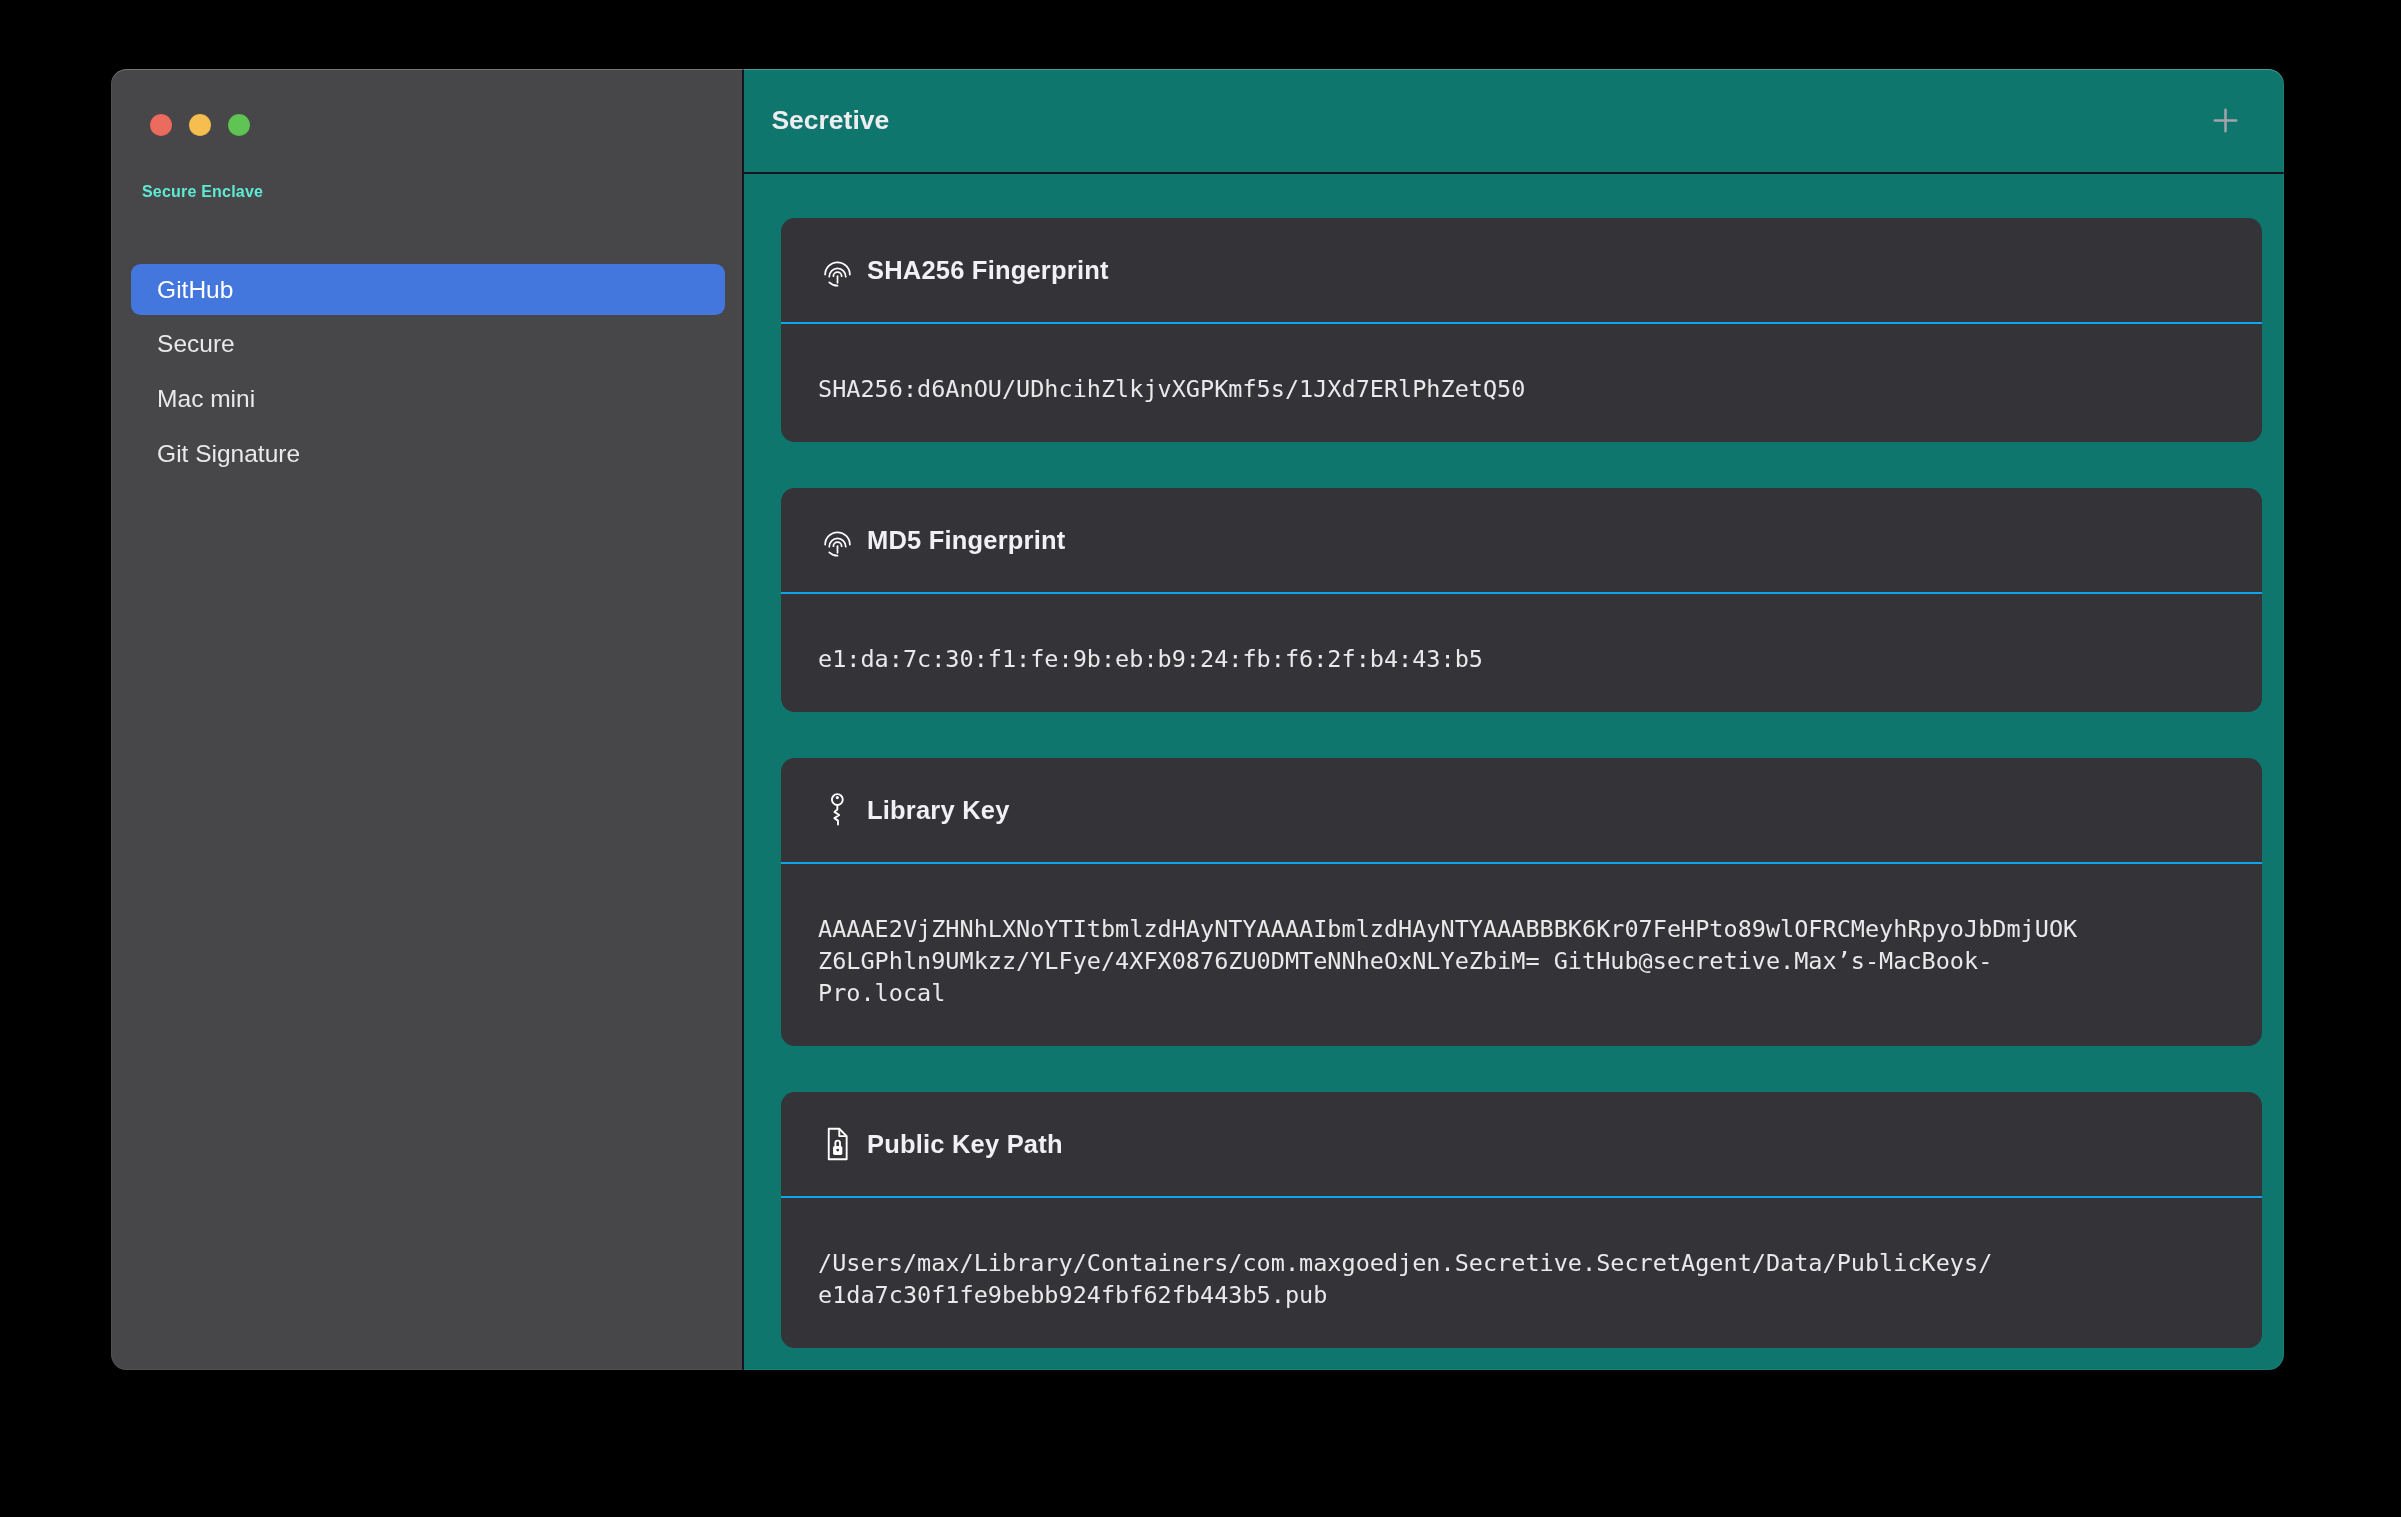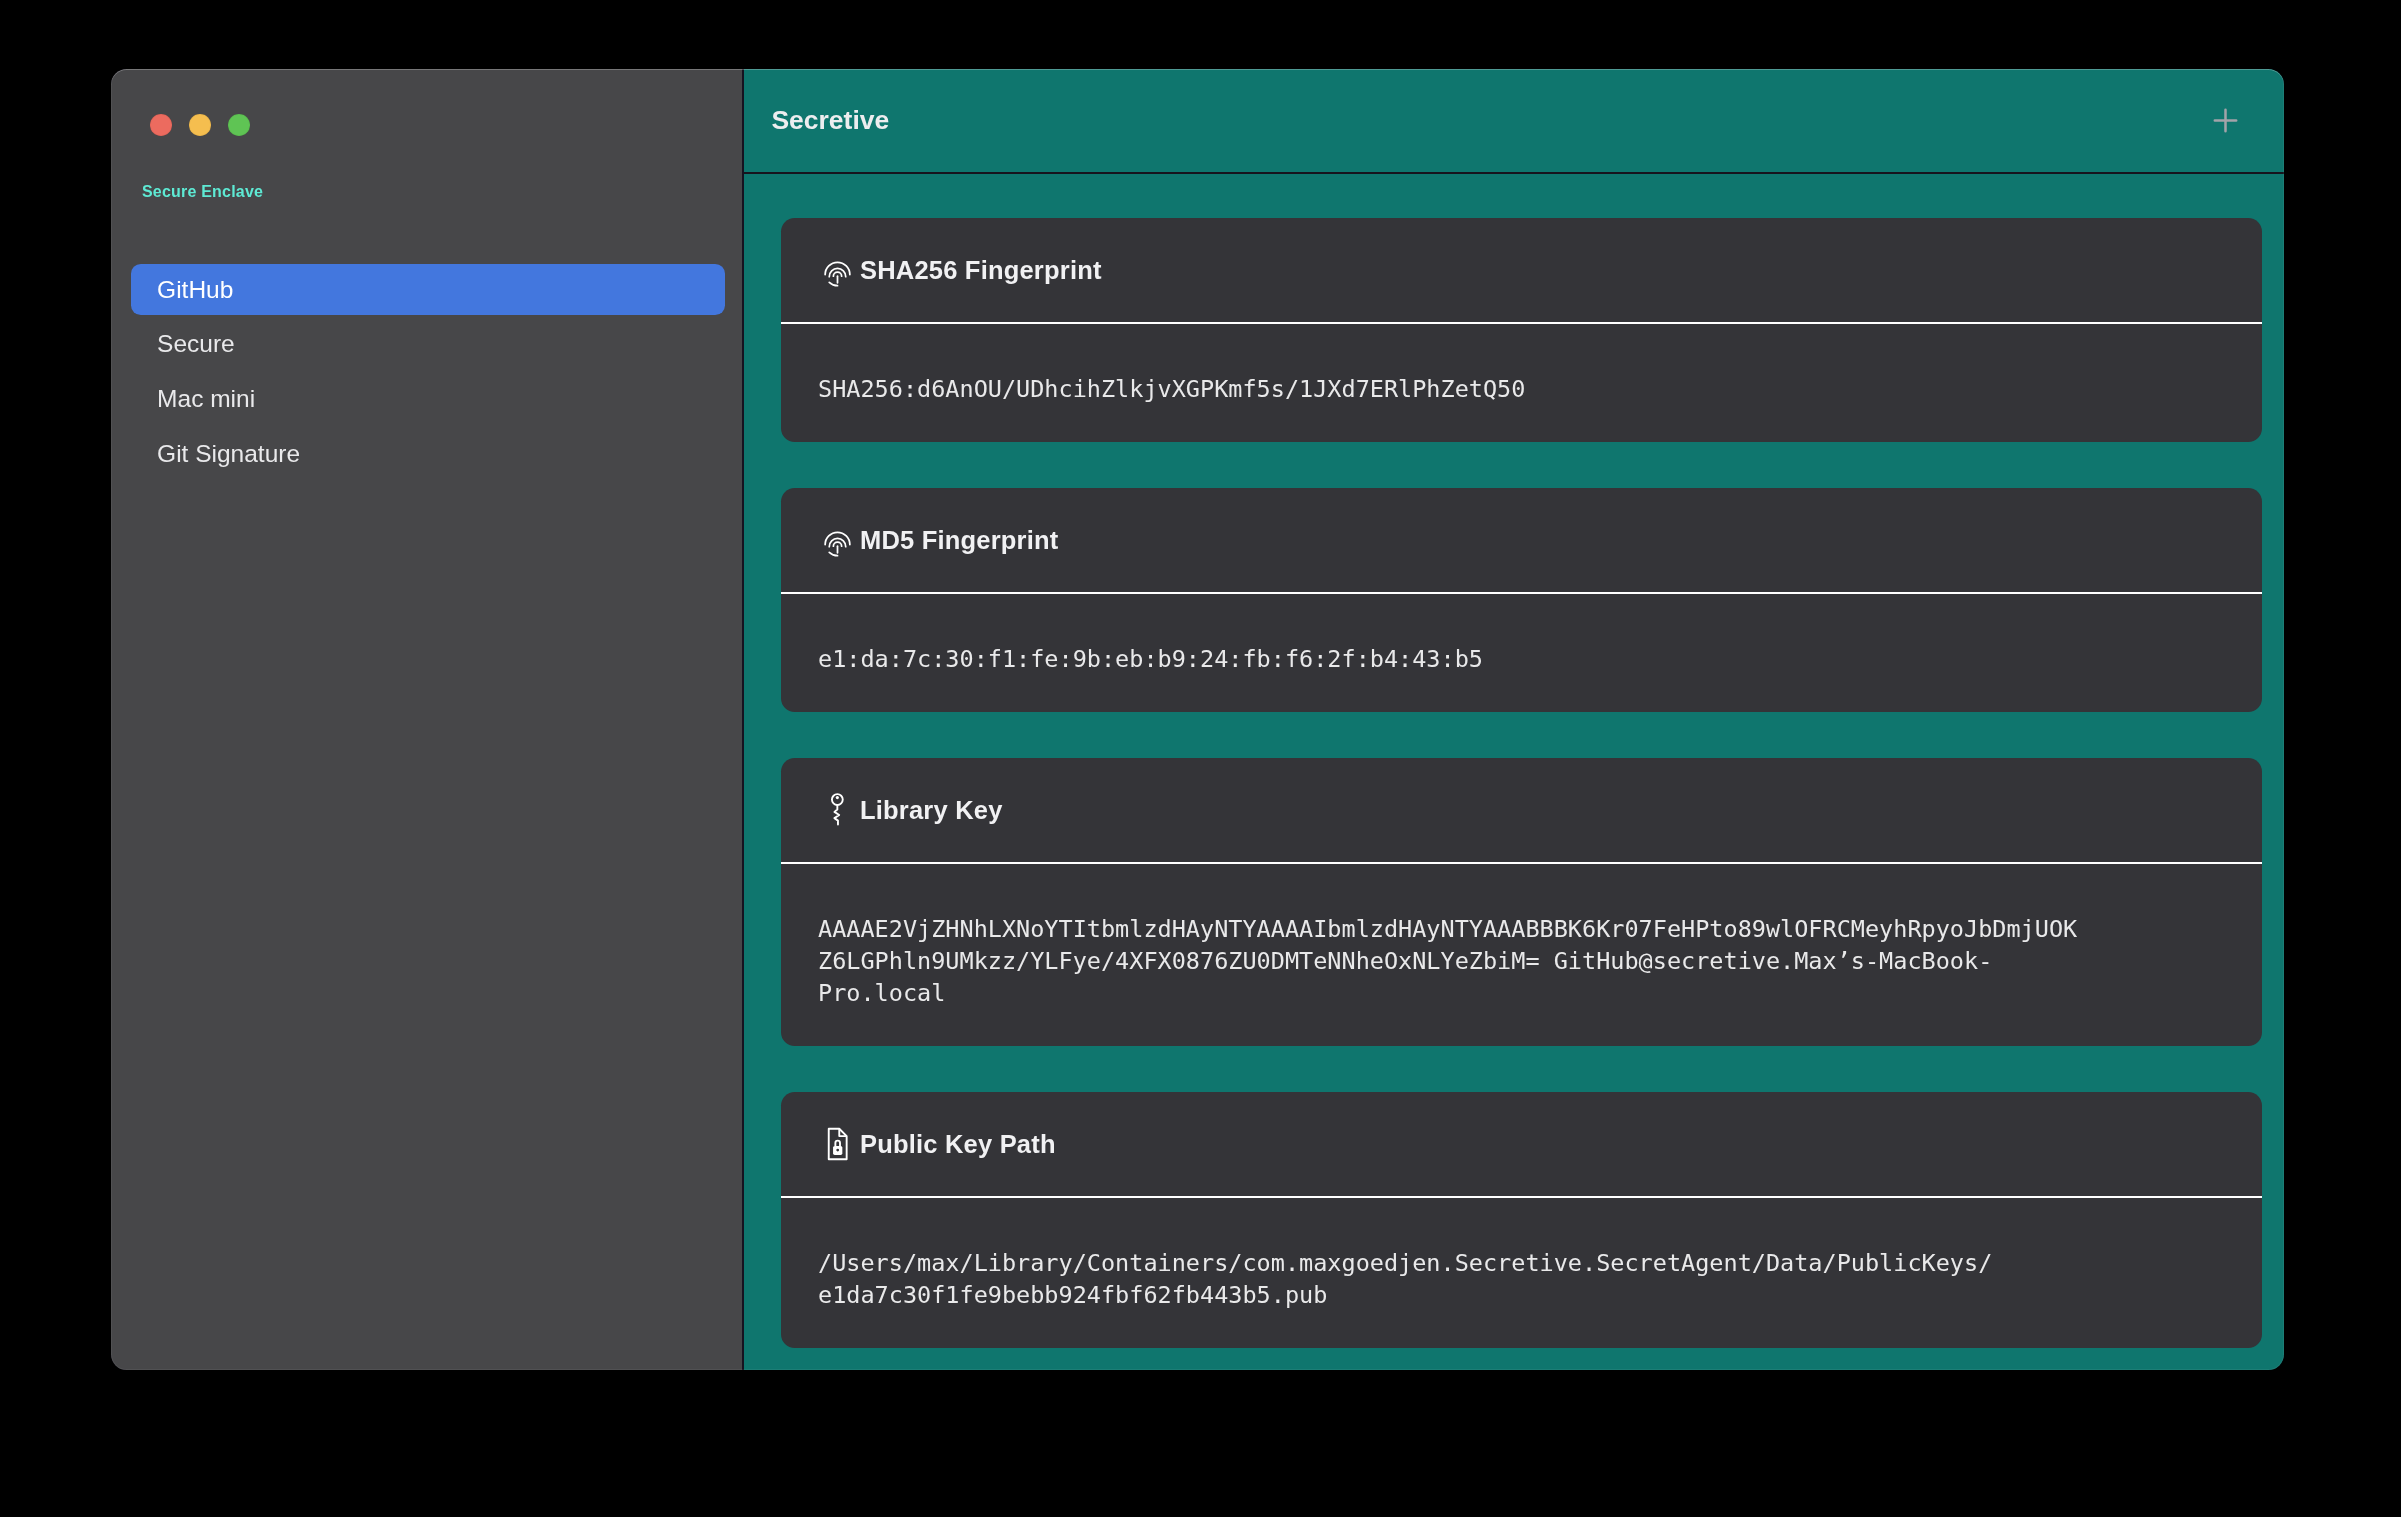--- a/index.html
+++ b/index.html
@@ -60,22 +60,22 @@
     width:43px; height:43px; display:flex; align-items:center; justify-content:center;
   }
 
   .content { flex:1; padding:44px 21.6px 0 37px; overflow:hidden; }
 
   
   .card {
     background:#343438; border-radius:13.7px; margin-bottom:46px; overflow:hidden;
   }
   .card-header {
-    height:106px; display:flex; align-items:center; gap:3px;
-    padding:0 37px; border-bottom:2px solid #ffffff;
+    height:106px; display:flex; align-items:center; gap:10px;
+    padding:0 37px; border-bottom:2px solid #0ea5e9;
   }
   .card-icon { width:39px; display:flex; align-items:center; justify-content:center; }
   .card-title { font-size:25.5px; font-weight:700; color:#F1F1F3; letter-spacing:0.2px; }
   .card-body {
     padding:37px;
     font-family:"DejaVu Sans Mono", monospace;
     font-size:23.5px; line-height:32px; color:#E9E9EA;margin-top:12px;
   }
   .card-body .line { white-space:pre; }
 

